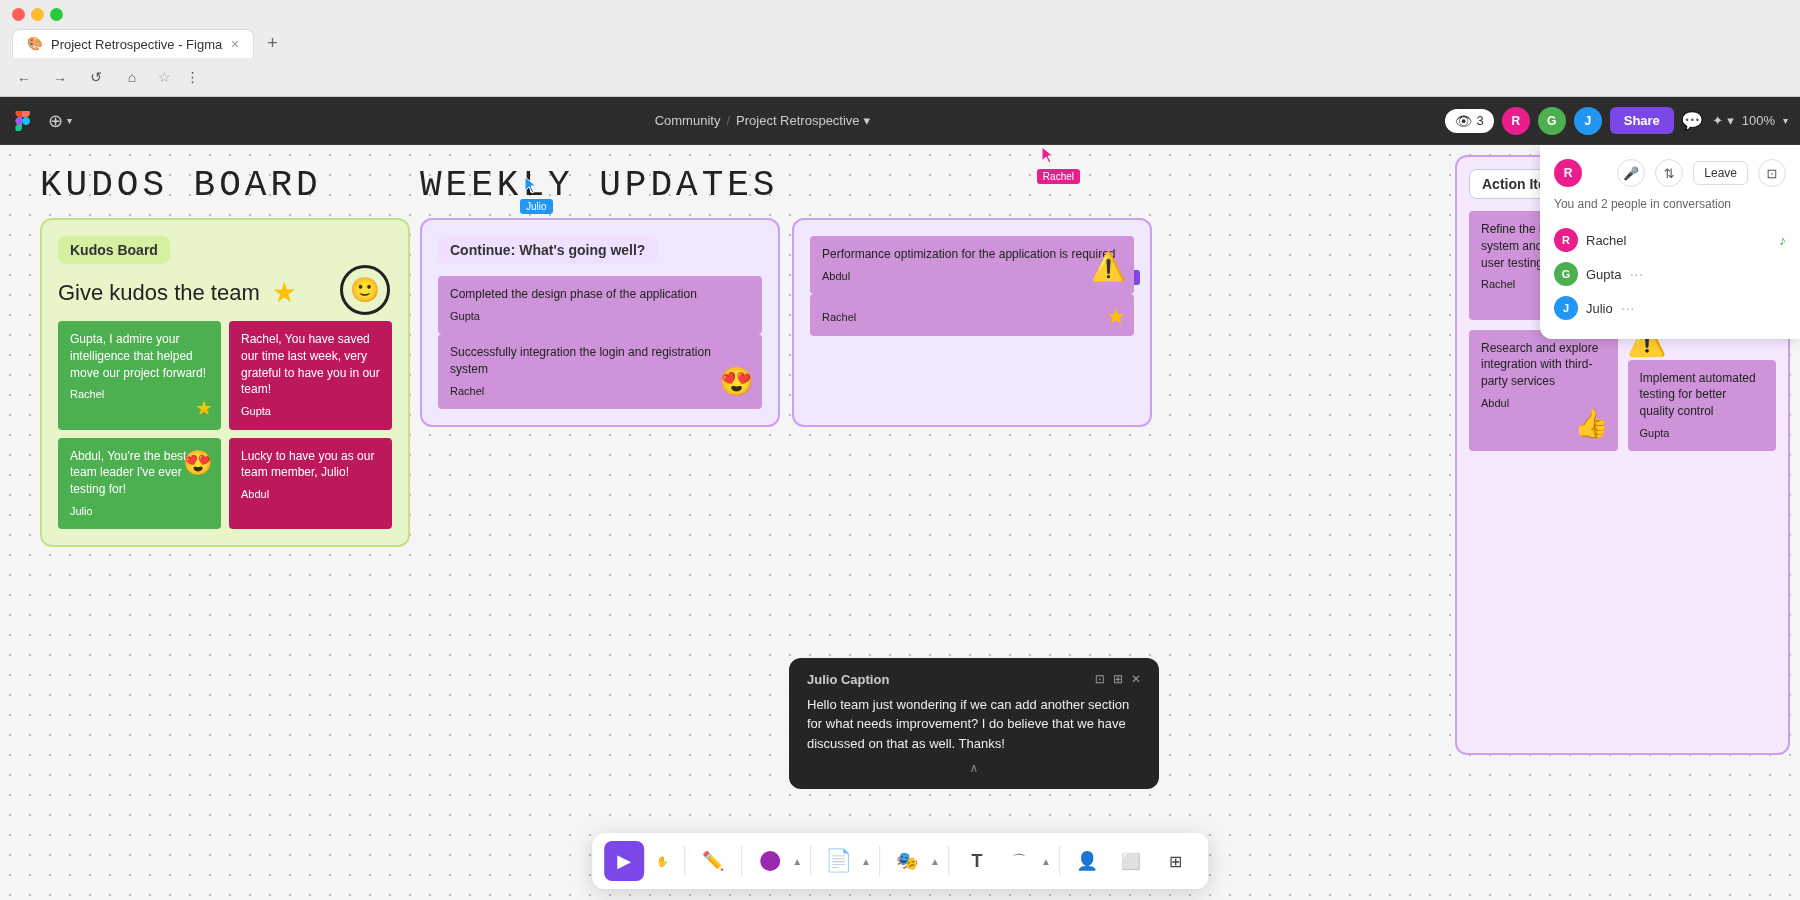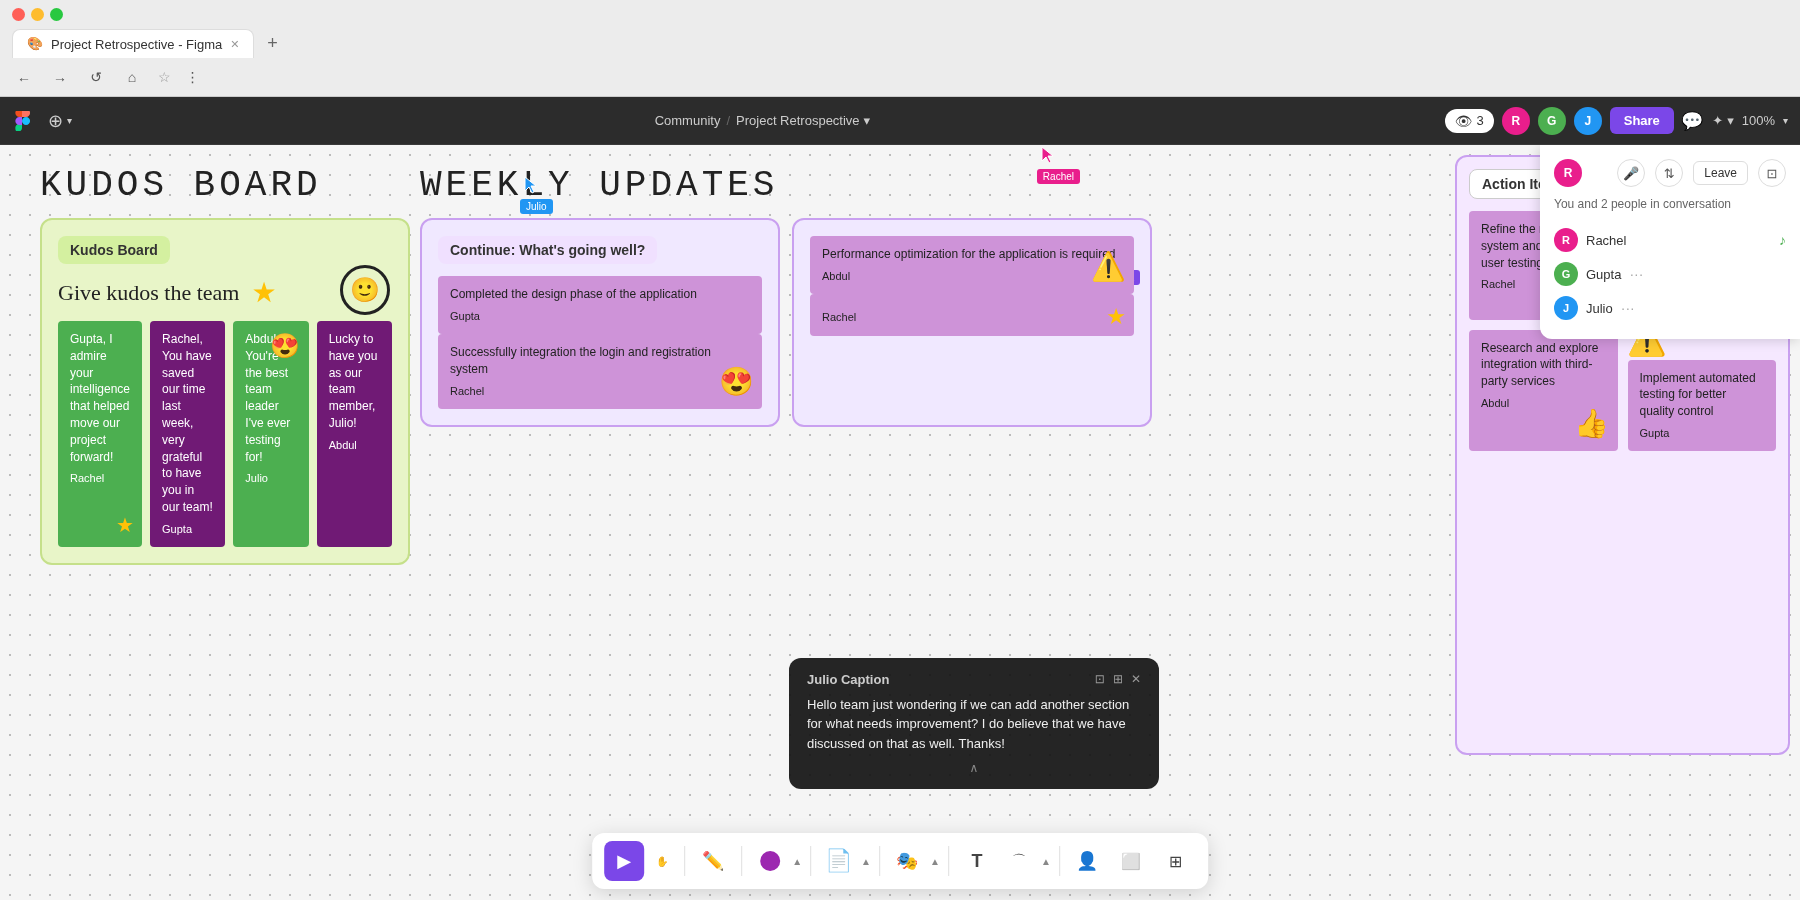--- a/index.html
+++ b/index.html
@@ -63,31 +63,31 @@
     .kudos-board { background: #e8f5c8; border: 2px solid #c5e08a; }
     .updates-board-row { display: flex; gap: 12px; }
     .continue-board { background: #f0e8ff; border: 2px solid #c9a0f0; width: 360px; }
     .stop-board { background: #f0e8ff; border: 2px solid #c9a0f0; width: 360px; }
     .action-board { background: #f5e8ff; border: 2px solid #c9a0f0; min-height: 600px; padding: 12px; border-radius: 12px; }
 
     .board-label { background: #f0e0ff; border-radius: 8px; padding: 6px 12px; font-size: 14px; font-weight: 600; color: #333; display: inline-block; margin-bottom: 12px; }
     .kudos-label { background: #d4f0a0; }
     .action-label { background: white; border: 1px solid #ccc; }
 
-    .board-subtitle { font-family: Liberation Serif, serif; font-size: 22px; color: #222; }
+    .board-subtitle { font-family: Liberation Sans, sans-serif; font-size: 22px; color: #222; }
 
     
     .sticky { border-radius: 4px; padding: 10px 12px; font-size: 12px; line-height: 1.4; color: #222; position: relative; }
     .sticky-green { background: #4caf50; color: #fff; }
-    .sticky-green-dark { background: #701a75; color: #fff; }
+    .sticky-green-dark { background: #be185d; color: #fff; }
     .sticky-purple { background: #ce93d8; }
     .sticky-author { font-size: 11px; margin-top: 6px; display: block; }
 
     
-    .kudos-grid { display: grid; grid-template-columns: 1fr 1fr 1fr 1fr; gap: 8px; }
+    .kudos-grid { display: grid; grid-template-columns: 1fr 1fr; gap: 8px; }
 
     
     .star { font-size: 28px; }
     .star-yellow { color: #ffc107; }
 
     
     .live-caption { position: absolute; bottom: 120px; left: 50%; transform: translateX(-30%); background: rgba(20,20,20,0.93); color: white; border-radius: 12px; padding: 14px 18px; width: 370px; z-index: 10; }
     .live-caption-header { display: flex; align-items: center; justify-content: space-between; margin-bottom: 8px; }
     .live-caption-title { font-size: 13px; font-weight: 600; color: #ccc; }
     .live-caption-icons { display: flex; gap: 8px; color: #999; font-size: 12px; }

